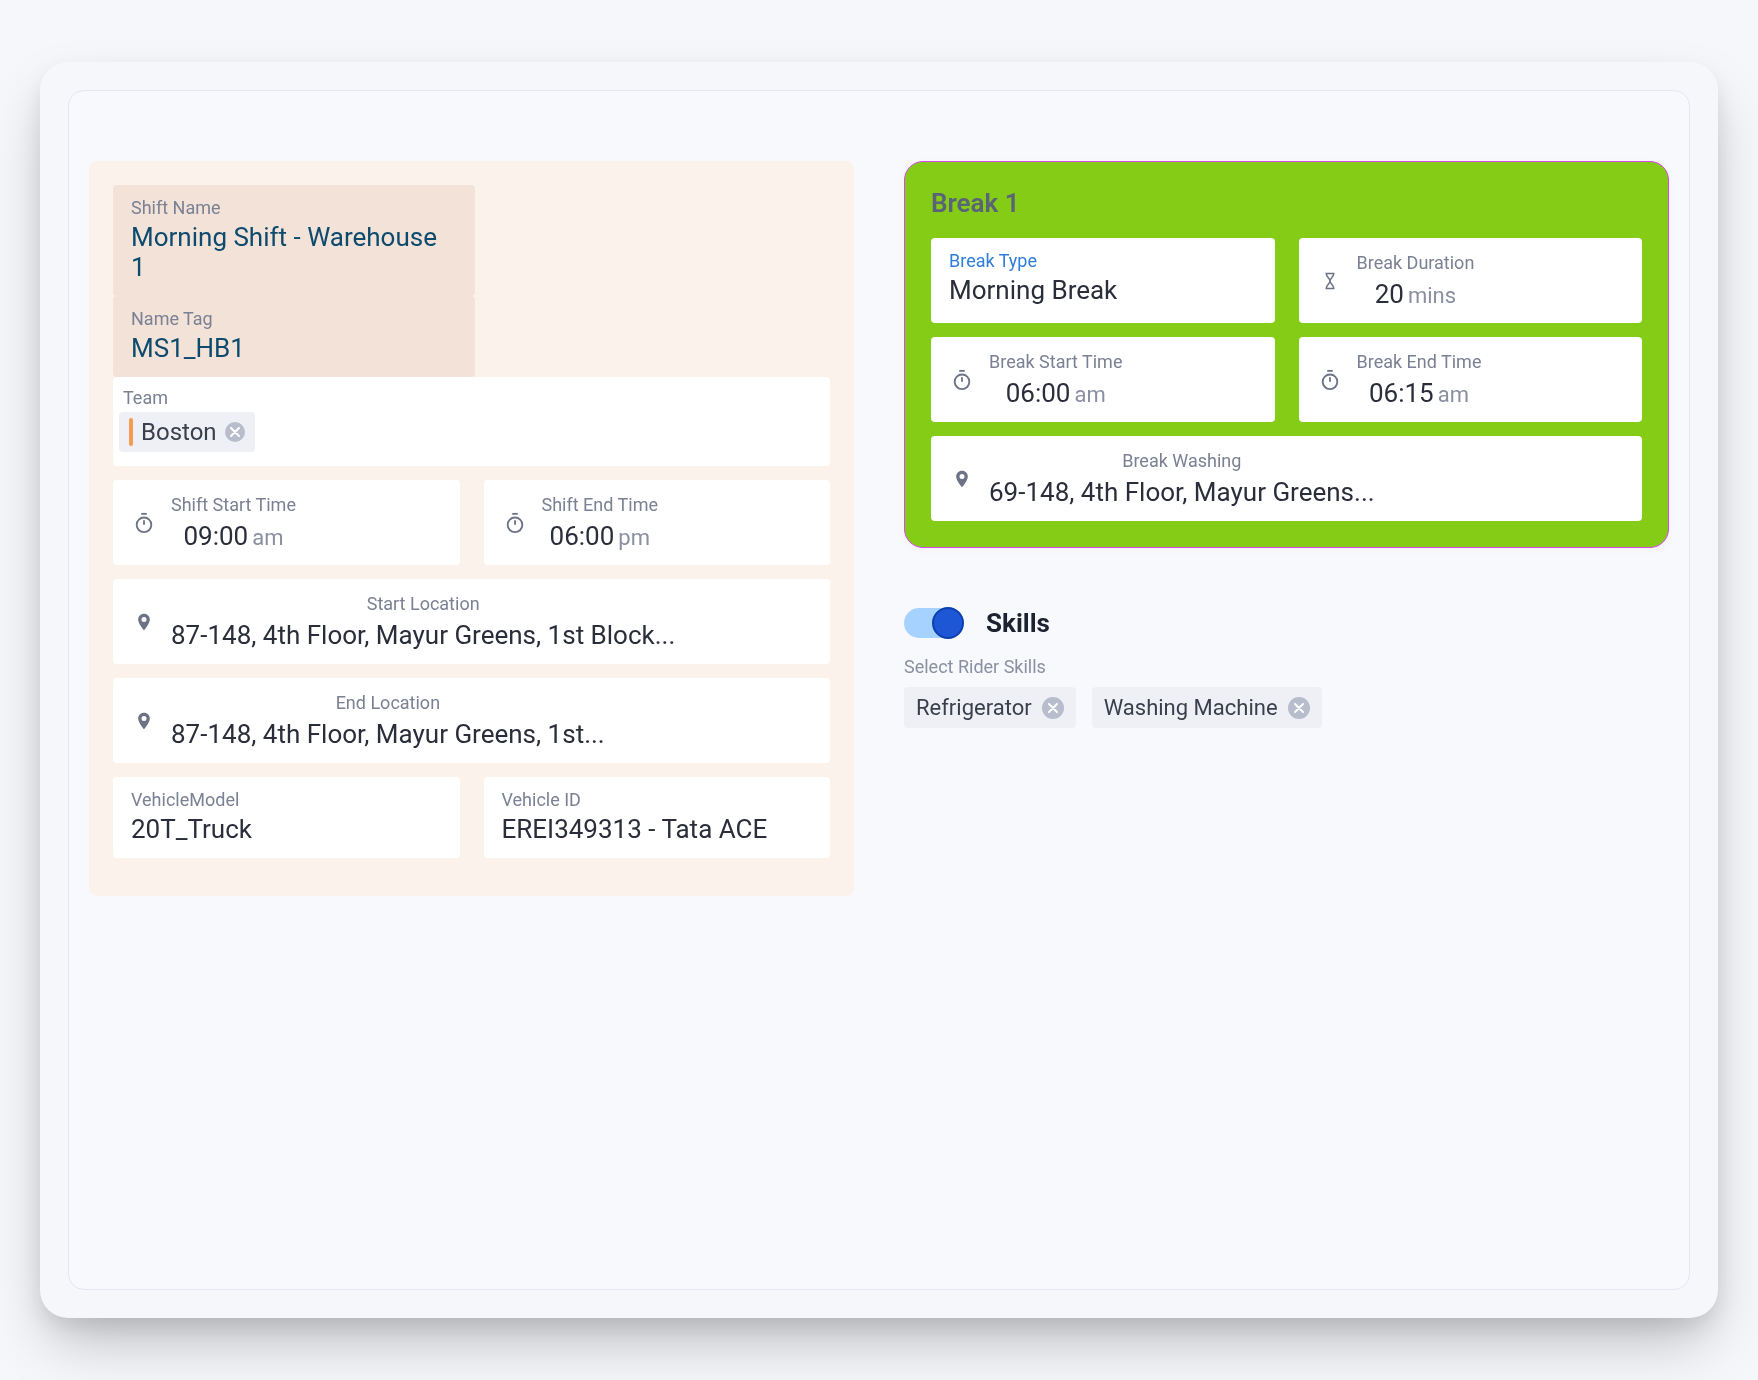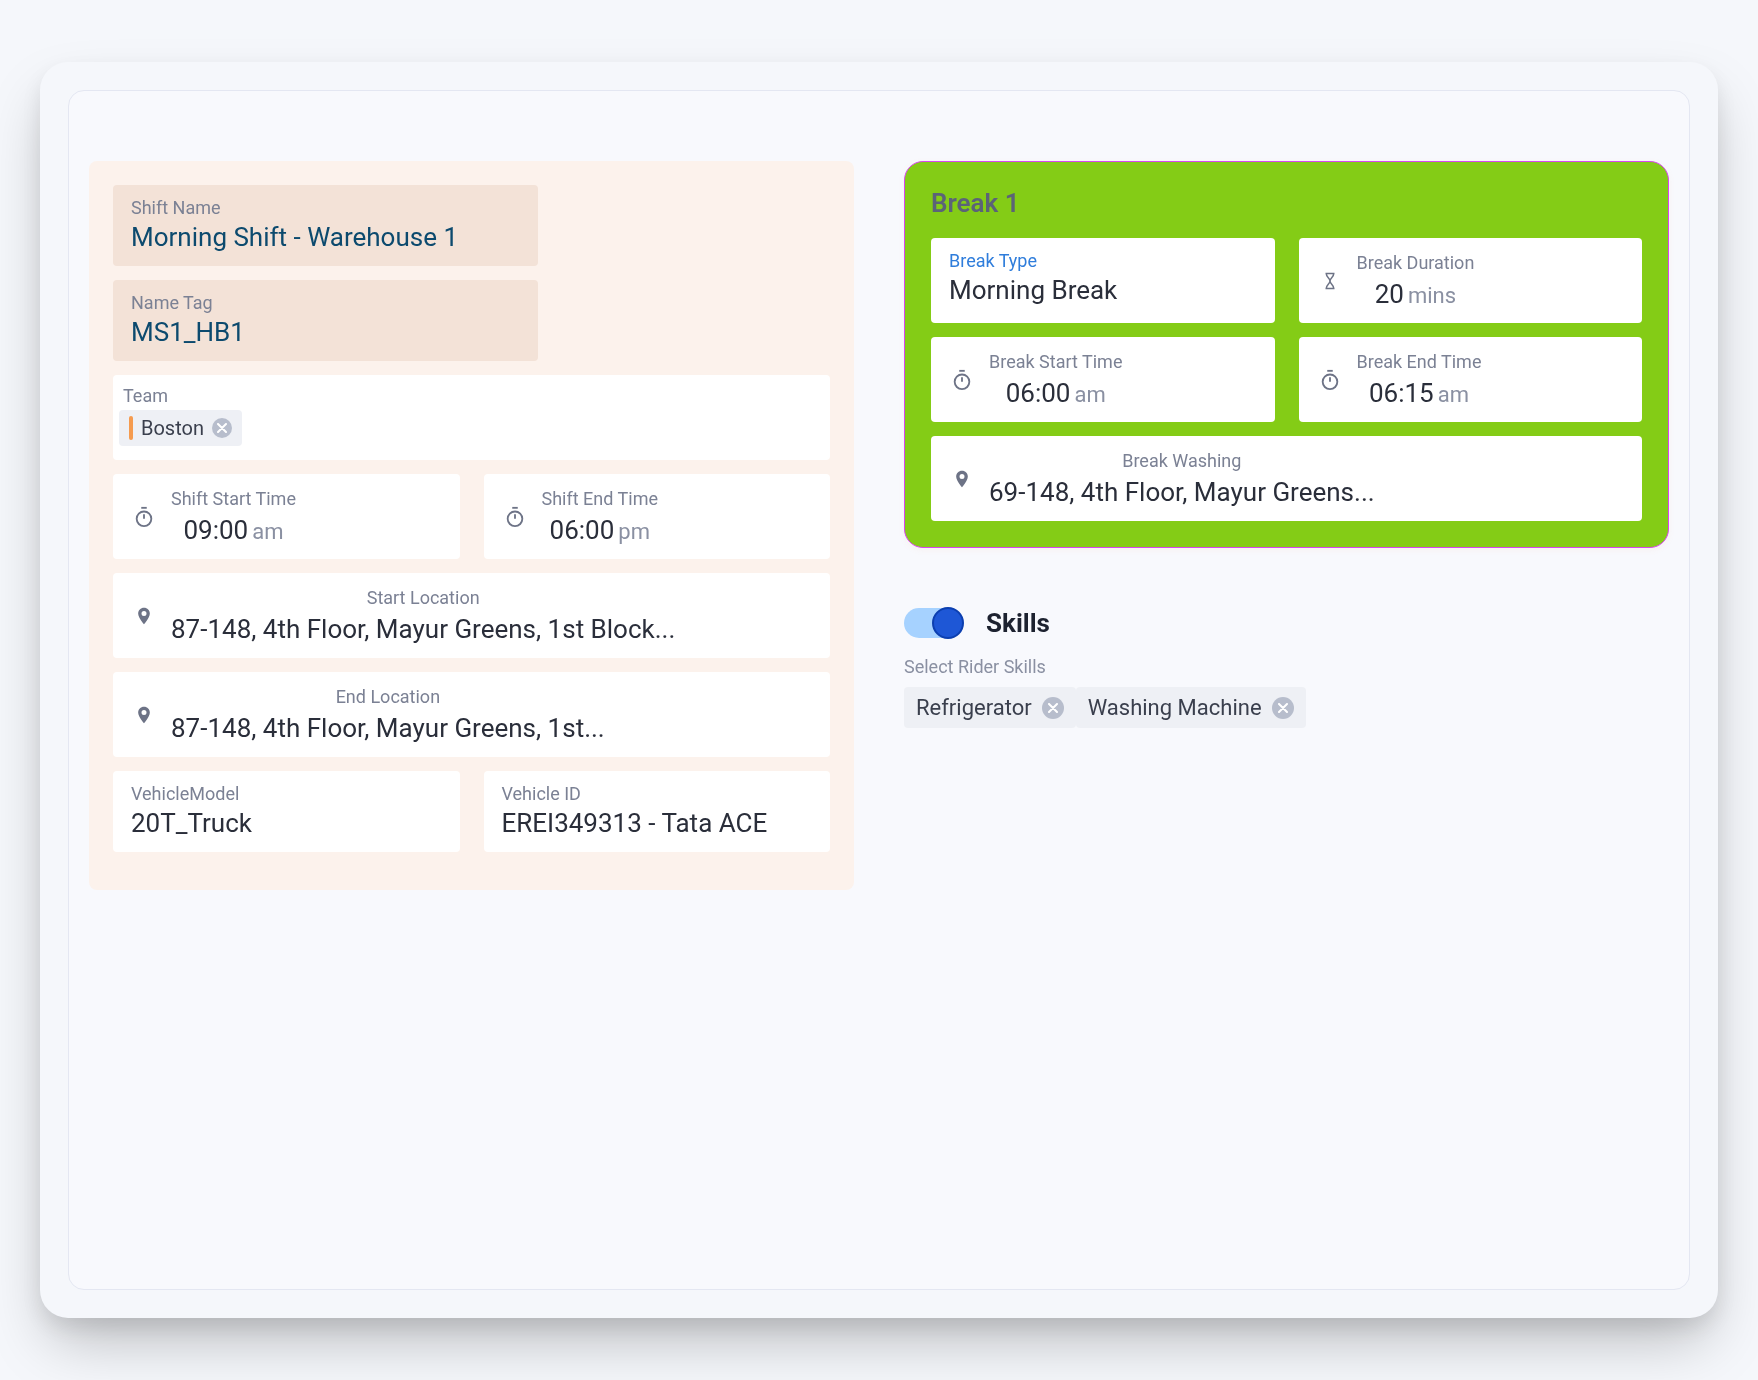--- a/index.html
+++ b/index.html
@@ -38,22 +38,21 @@
     background: #84cc16;
     border: 1px solid #d946ef;
     border-radius: 19px;
     padding: 26px;
     box-shadow: 0 2px 6px rgba(240,150,100,0.08);
   }
   .field-filled {
     background: #f3e2d7;
     border-radius: 4px;
     padding: 12px 18px 14px 18px;
-    margin-bottom: 14px;
-    width: 425px;
+    width: 362px;
   }
   .field-white {
     background: #ffffff;
     border-radius: 4px;
     padding: 12px 18px 14px 18px;
     margin-bottom: 14px;
   }
   .field-white.with-icon {
     display: flex;
     align-items: center;
@@ -76,21 +75,21 @@
   .value .unit { color:#8a90a2; font-size:22px; font-weight:400; margin-left:4px;}
   .icon {
     width: 26px; height: 26px; display:inline-flex; align-items:center; justify-content:center;
     color: #6d7386;
     flex-shrink:0;
   }
   .tag {
     display:inline-flex; align-items:center; gap:8px;
     background:#eef0f5; border-radius:4px;
     padding: 6px 10px;
-    font-size: 20px;
+    font-size: 24px;
     color:#3a3f4d;
     position:relative;
   }
   .tag .accent {
     width:4px; align-self:stretch; background:#f59b4f; border-radius:2px;
   }
   .tag .close {
     width:20px; height:20px; border-radius:50%; background:#b7bdcc;
     display:inline-flex; align-items:center; justify-content:center;
     color:#fff; font-size:13px; cursor:pointer;
@@ -101,21 +100,21 @@
   .skills-header { display:flex; align-items:center; gap:24px; margin-top:60px; margin-bottom:18px;}
   .toggle {
     width:58px; height:30px; border-radius:15px; background:#a6d2ff; position:relative; cursor:pointer;
   }
   .toggle .knob {
     width:32px; height:32px; border-radius:50%; background:#1e57d6; position:absolute; right:-2px; top:-1px;
     border:2px solid #0c3fb0;
   }
   .skills-title { font-size:26px; font-weight:700; color:#1d2230; }
   .skills-label { font-size:18px; color:#8a90a2; margin-bottom:10px; display:block;}
-  .skills-tags { display:flex; }
+  .skills-tags { display:flex; gap:16px; }
   .skill-tag {
     display:inline-flex; align-items:center; gap:10px;
     background:#eef0f5; border-radius:4px; padding:8px 12px;
     font-size:22px; color:#3a3f4d;
   }
   .skill-tag .close {
     width:22px; height:22px; border-radius:50%; background:#b7bdcc;
     display:inline-flex; align-items:center; justify-content:center;
     color:#fff; font-size:14px; cursor:pointer;
   }

